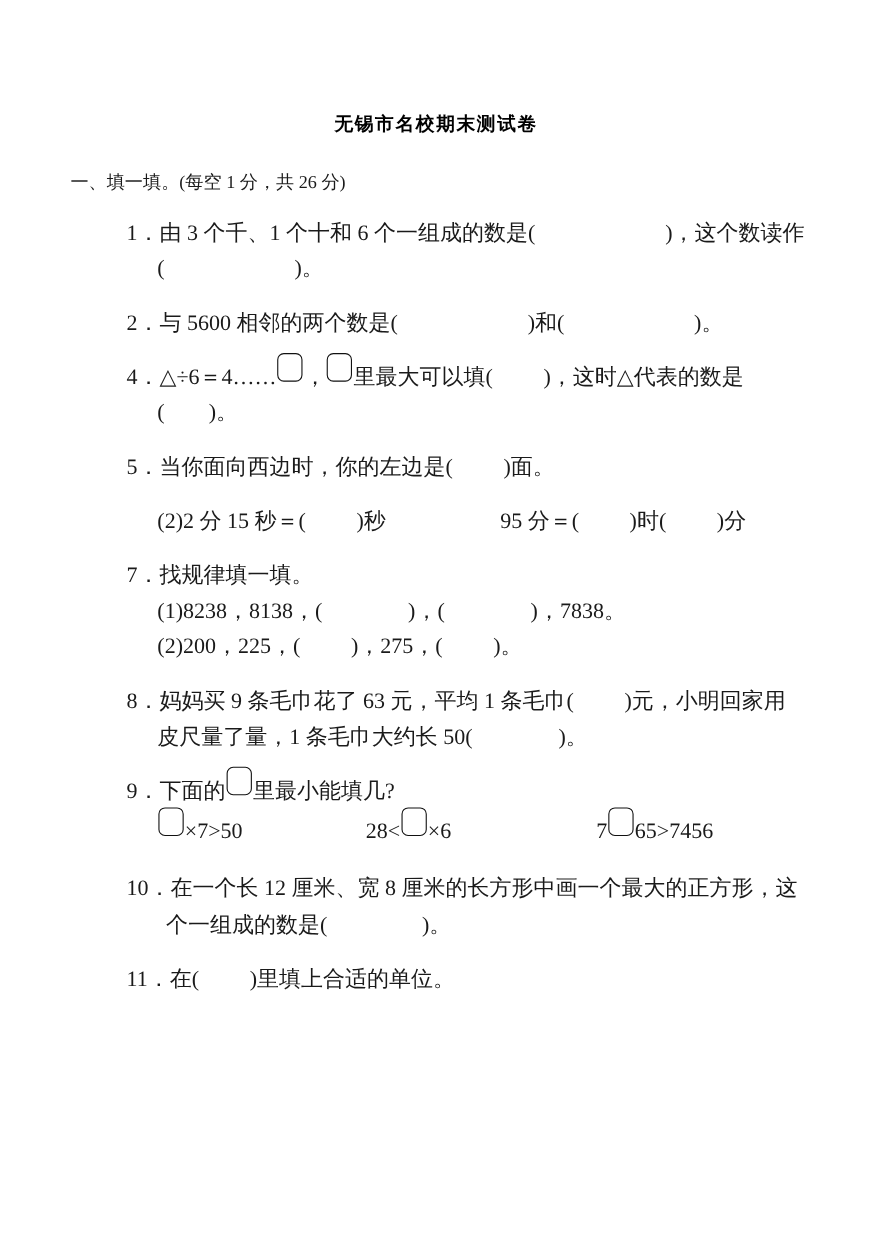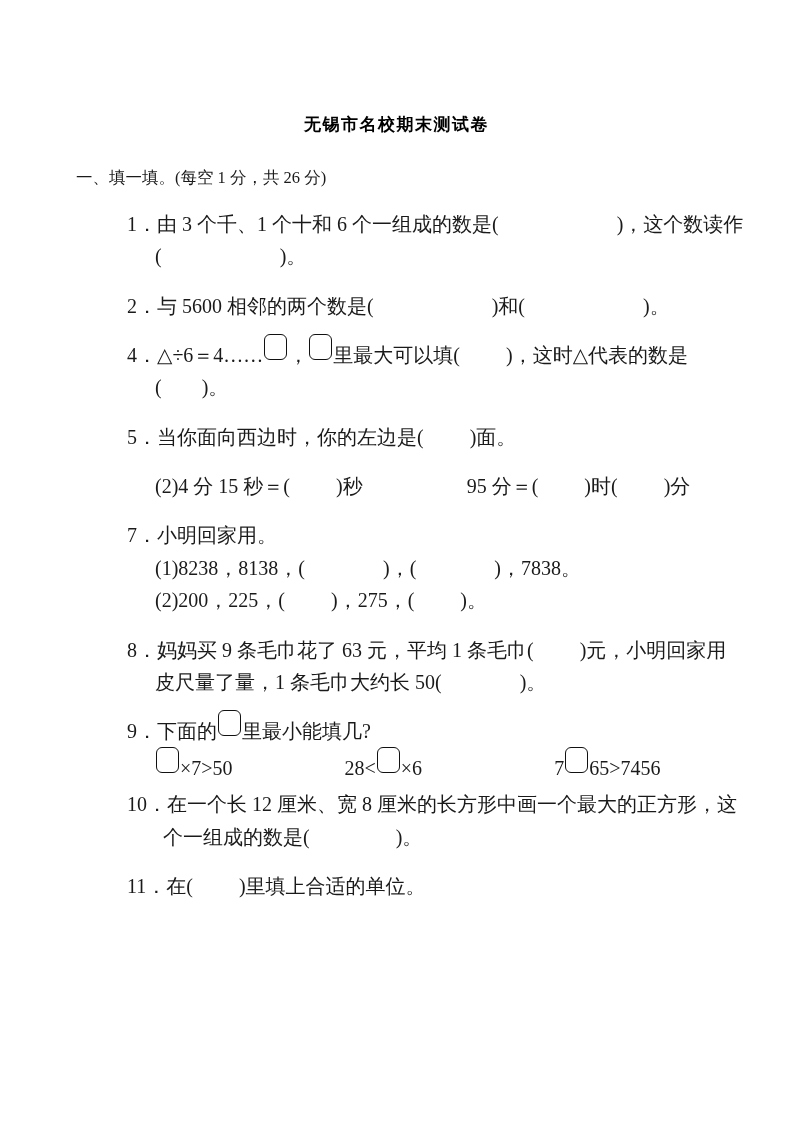--- a/index.html
+++ b/index.html
@@ -13,21 +13,21 @@
     font-family: "Liberation Serif", "DejaVu Serif", serif;
     color: #1a1a1a;
     position: relative;
     overflow: hidden;
   }
   .page {
     position: relative;
     width: 793px;
     height: 946px;
     box-sizing: border-box;
-    padding: 12px;
+    padding: 0;
   }
   .paper-title {
     text-align: center;
     font-weight: bold;
     font-size: 17px;
     letter-spacing: 1.5px;
     margin: 0;
     padding-top: 101px;
     font-family: "DejaVu Sans", "Liberation Sans", sans-serif;
     color: #000;
@@ -126,27 +126,27 @@
   </div>
 
   <div class="q">
     <span class="q-line">
       <span class="num">5．</span><span>当你面向西边时，你的左边是(</span><span class="gap-md" style="width:46px"></span><span>)面。</span>
     </span>
   </div>
 
   <div class="q">
     <span class="q-line">
-      <span class="indent"></span><span>(2)</span><span>4 分 15 秒＝(</span><span class="gap-md" style="width:46px"></span><span>)秒</span><span class="gap-xl" style="width:104px"></span><span>95 分＝(</span><span class="gap-md" style="width:46px"></span><span>)时(</span><span class="gap-md" style="width:46px"></span><span>)分</span>
+      <span class="indent"></span><span>(2)</span><span>2 分 15 秒＝(</span><span class="gap-md" style="width:46px"></span><span>)秒</span><span class="gap-xl" style="width:104px"></span><span>95 分＝(</span><span class="gap-md" style="width:46px"></span><span>)时(</span><span class="gap-md" style="width:46px"></span><span>)分</span>
     </span>
   </div>
 
   <div class="q">
     <span class="q-line">
-      <span class="num">7．</span><span>小明回家用。</span>
+      <span class="num">7．</span><span>找规律填一填。</span>
     </span>
     <span class="q-line">
       <span class="indent"></span><span>(1)</span><span>8238，8138，(</span><span class="gap-lg" style="width:78px"></span><span>)，(</span><span class="gap-lg" style="width:78px"></span><span>)，7838。</span>
     </span>
     <span class="q-line">
       <span class="indent"></span><span>(2)</span><span>200，225，(</span><span class="gap-md" style="width:46px"></span><span>)，275，(</span><span class="gap-md" style="width:46px"></span><span>)。</span>
     </span>
   </div>
 
   <div class="q">
@@ -160,21 +160,21 @@
 
   <div class="q">
     <span class="q-line">
       <span class="num">9．</span><span>下面的</span><span class="box"></span><span>里最小能填几?</span>
     </span>
     <span class="q-line" style="margin-top:4px; display:block;">
       <span class="indent"></span><span class="box"></span><span>×7&gt;50</span><span class="gap-xl" style="width:112px"></span><span>28&lt;</span><span class="box"></span><span>×6</span><span class="gap-xl" style="width:132px"></span><span>7</span><span class="box"></span><span>65&gt;7456</span>
     </span>
   </div>
 
-  <div class="q" style="margin-top:4px;">
+  <div class="q" style="margin-top:20px;">
     <span class="q-line">
       <span class="num wide">10．</span><span>在一个长 12 厘米、宽 8 厘米的长方形中画一个最大的正方形，这</span>
     </span>
     <span class="q-line">
       <span class="indent wide"></span><span>个一组成的数是(</span><span class="gap-lg" style="width:86px"></span><span>)。</span>
     </span>
   </div>
 
   <div class="q">
     <span class="q-line">

